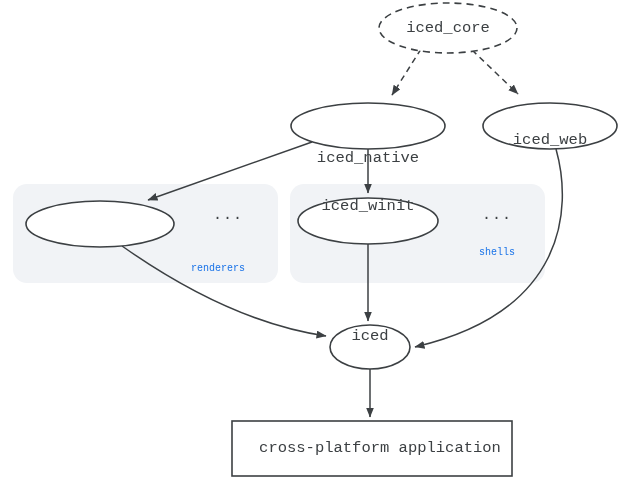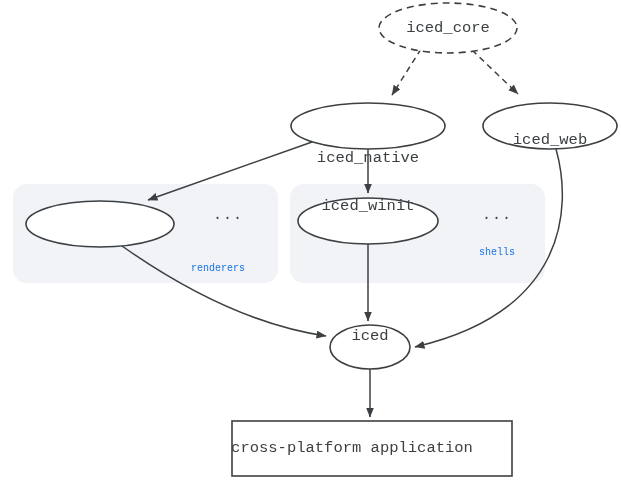--- a/index.html
+++ b/index.html
@@ -61,21 +61,21 @@
     <ellipse class="node" cx="368" cy="221" rx="70" ry="23"></ellipse>
     <ellipse class="node" cx="370" cy="347" rx="40" ry="22"></ellipse>
     <rect class="node" x="232" y="421" width="280" height="55"></rect>
   </svg>
 
   <div class="label" style="left:448px; top:28px;">iced_core</div>
   <div class="label" style="left:368px; top:126px;margin-top:32px;">iced_native</div>
   <div class="label" style="left:550px; top:140px;">iced_web</div>
   <div class="label" style="left:368px; top:206px;">iced_winit</div>
   <div class="label" style="left:370px; top:336px;">iced</div>
-  <div class="label" style="left:352px; top:448px;">cross-platform application</div>
+  <div class="label" style="left:380px; top:448px;">cross-platform application</div>
 
   <div class="label ellipsis" style="left:228px; top:216px;">...</div>
   <div class="label ellipsis" style="left:497px; top:216px;">...</div>
 
   <div class="label group-label" style="left:218px; top:269px;">renderers</div>
   <div class="label group-label" style="left:497px; top:253px;">shells</div>
 
 </div>
 
 </body></html>

